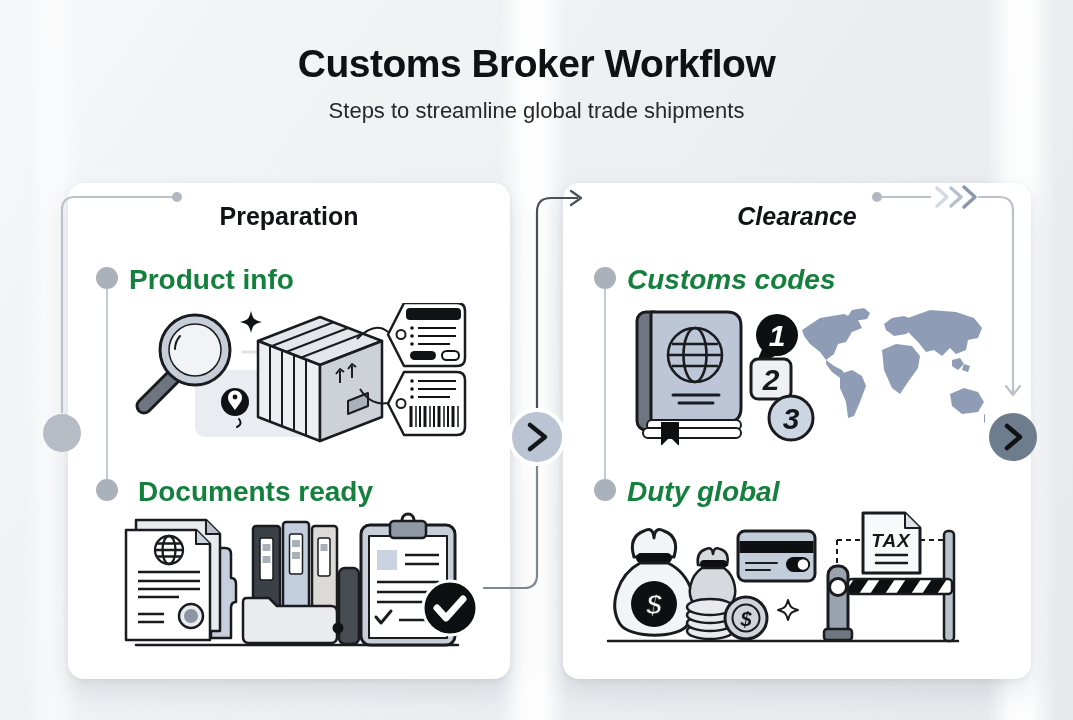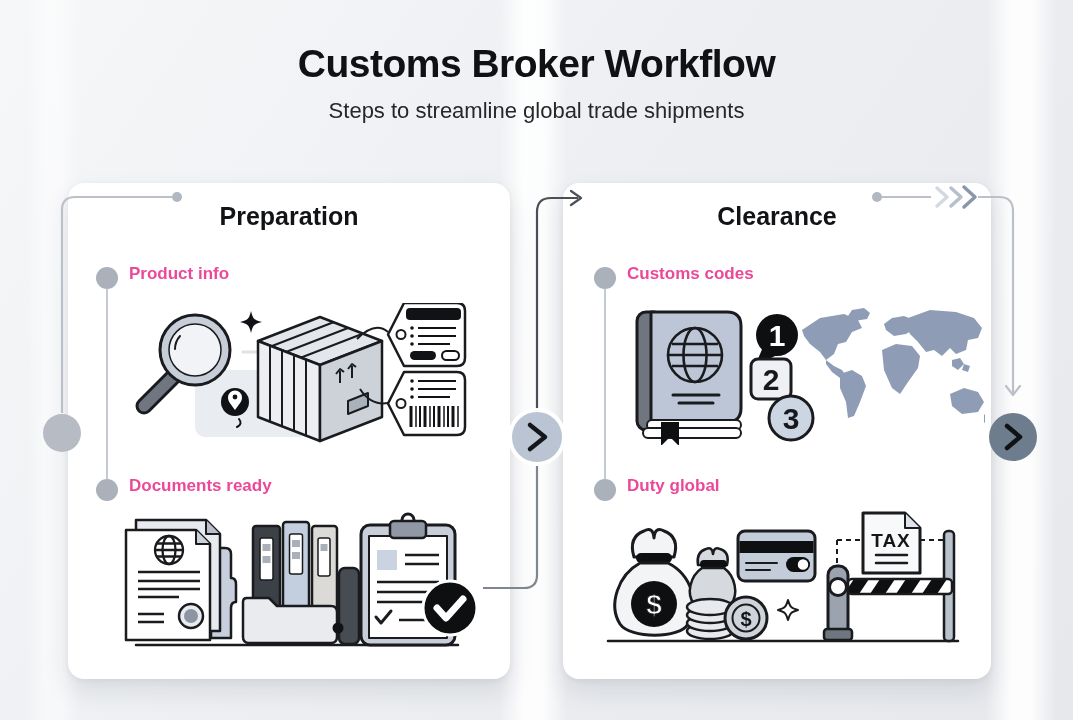--- a/index.html
+++ b/index.html
@@ -14,23 +14,23 @@
   #band-mid{left:499px;width:68px;opacity:.95}
   #band-right{left:986px;width:70px;opacity:.95}
 
   .hdr{position:absolute;left:0;right:0;text-align:center;z-index:1;}
   #title{top:42px;font-size:39px;font-weight:700;letter-spacing:-.5px;color:#101114;}
   #subtitle{top:98px;font-size:22px;font-weight:400;color:#26272b;}
 
   .panel{position:absolute;top:163px;height:496px;background:#ffffff;border-radius:16px;z-index:1;
     box-shadow:0 12px 26px rgba(25,35,55,.10),0 2px 6px rgba(25,35,55,.06);margin-top:20px;}
   #panel-prep{left:68px;width:442px;}
-  #panel-clear{left:563px;width:428px;}
+  #panel-clear{left:563px;width:468px;font-style:italic;}
   .panel-title{position:absolute;top:19px;left:0;right:0;text-align:center;font-size:25px;font-weight:700;color:#121316;}
-  .item-label{position:absolute;font-size:17px;font-weight:600;color:#ec4899;white-space:nowrap;}
+  .item-label{position:absolute;font-size:28px;font-weight:600;color:#15803d;white-space:nowrap;}
   .bullet{position:absolute;width:22px;height:22px;border-radius:50%;background:#aab1bb;}
   .vline{position:absolute;width:2px;background:#c5cad2;}
   .illo{position:absolute;}
 
   #overlay{position:absolute;left:0;top:0;z-index:5;pointer-events:none;}
   svg text{font-family:"Liberation Sans",sans-serif;}
 </style>
 </head>
 <body>
 
@@ -44,21 +44,21 @@
   <div class="hdr" id="subtitle">Steps to streamline global trade shipments</div>
 
   <div class="panel" id="panel-prep">
     <div class="panel-title">Preparation</div>
 
     <div class="bullet" style="left:28px;top:84px;"></div>
     <div class="vline" style="left:38px;top:106px;height:190px;"></div>
     <div class="bullet" style="left:28px;top:296px;"></div>
 
     <div class="item-label" style="left:61px;top:81px;">Product info</div>
-    <div class="item-label" style="left:61px;top:293px;">Documents ready</div>
+    <div class="item-label" style="left:70px;top:293px;">Documents ready</div>
 
     <svg class="illo" style="left:52px;top:120px;" width="360" height="145" viewBox="0 0 360 145">
       <rect x="75" y="67" width="115" height="67" rx="10" fill="#e9ecf0"></rect>
       <path d="M123,49 H148" stroke="#dfe3e8" stroke-width="3" stroke-linecap="round"></path>
 
       <g stroke="#1a1b1e" stroke-width="2.5" stroke-linejoin="round">
         <path d="M200,14 L262,38 L200,62 L138,38 Z" fill="#e3e7ec"></path>
         <path d="M152,43 L214,19 M166,49 L228,25 M180,55 L242,31" fill="none" stroke-width="2"></path>
         <path d="M138,38 L200,62 L200,138 L138,114 Z" fill="#eceef1"></path>
         <path d="M150,42.6 V118.6 M162,47.3 V123.3 M174,52 V128 M186,56.6 V132.6" stroke-width="2"></path>

